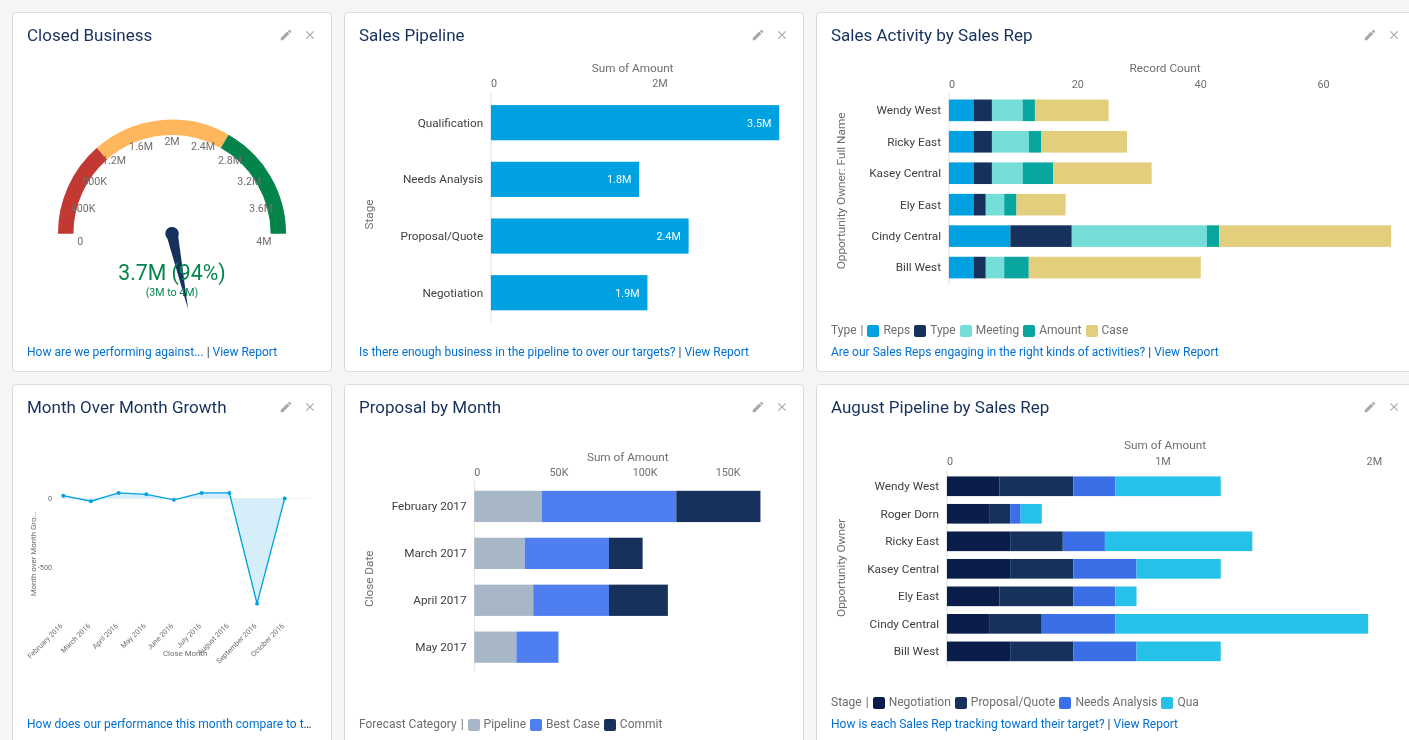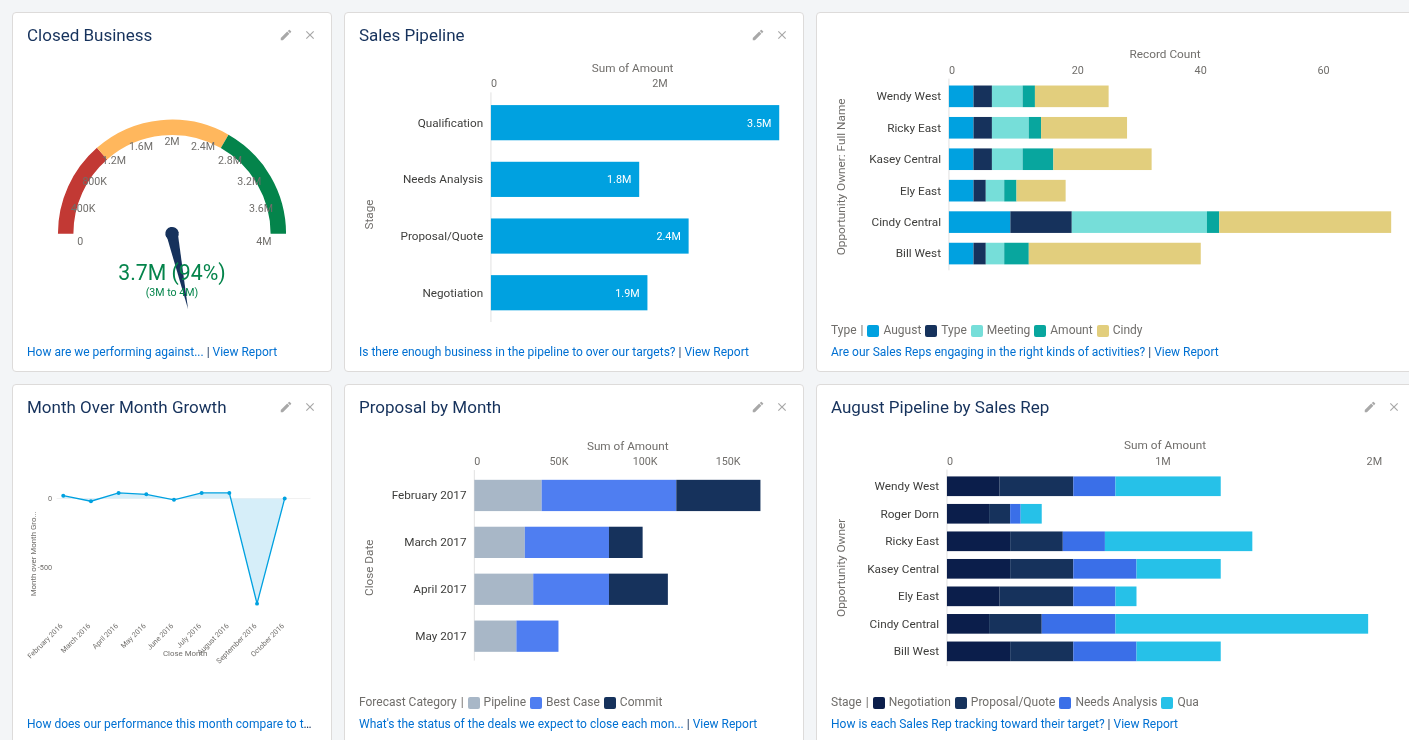--- a/index.html
+++ b/index.html
@@ -150,20 +150,31 @@
       </svg>
     </div>
     <div class="card-footer">
       <a href="#">Is there enough business in the pipeline to over our targets?</a>
       <span> | </span>
       <a href="#">View Report</a>
     </div>
   </div>
 
   <div class="card">
+    <div class="card-header">
+      <div class="card-title">Sales Activity by Sales Rep</div>
+      <div class="card-actions">
+        <svg class="icon" viewBox="0 0 24 24">
+            <path d="M3 17.25V21h3.75L17.81 9.94l-3.75-3.75L3 17.25zM20.71 7.04a1 1 0 0 0 0-1.41l-2.34-2.34a1 1 0 0 0-1.41 0l-1.83 1.83 3.75 3.75 1.83-1.83z"></path>
+          </svg>
+        <svg class="icon" viewBox="0 0 24 24">
+            <path d="M19 6.41 17.59 5 12 10.59 6.41 5 5 6.41 10.59 12 5 17.59 6.41 19 12 13.41 17.59 19 19 17.59 13.41 12z"></path>
+          </svg>
+      </div>
+    </div>
     <div class="chart-area">
       <svg width="100%" height="100%" viewBox="0 0 580 260">
         <text class="axis-title" x="340" y="14" text-anchor="middle">Record Count</text>
         <text class="tick-label" x="120" y="30">0</text>
         <text class="tick-label" x="245" y="30">20</text>
         <text class="tick-label" x="370" y="30">40</text>
         <text class="tick-label" x="495" y="30">60</text>
         <line x1="120" y1="35" x2="120" y2="230" stroke="#e0e0e0"></line>
         <text class="vaxis-title" transform="translate(14,135) rotate(-90)" text-anchor="middle">Opportunity Owner: Full Name</text>
         <g id="sa-bars">
@@ -202,25 +213,25 @@
             <rect x="145" y="202" width="12.5" height="22" fill="#16325c"></rect>
             <rect x="157.5" y="202" width="18.75" height="22" fill="#76ded9"></rect>
             <rect x="176.25" y="202" width="25" height="22" fill="#08a69e"></rect>
             <rect x="201.25" y="202" width="175" height="22" fill="#e2ce7d"></rect>
           </g>
       </svg>
     </div>
     <div class="legend">
       <span>Type</span>
       <span> | </span>
-      <span><span class="sw" style="background:#00a1e0"></span><span>August</span></span>
+      <span><span class="sw" style="background:#00a1e0"></span><span>Reps</span></span>
       <span><span class="sw" style="background:#16325c"></span><span>Type</span></span>
       <span><span class="sw" style="background:#76ded9"></span><span>Meeting</span></span>
       <span><span class="sw" style="background:#08a69e"></span><span>Amount</span></span>
-      <span><span class="sw" style="background:#e2ce7d"></span><span>Cindy</span></span>
+      <span><span class="sw" style="background:#e2ce7d"></span><span>Case</span></span>
     </div>
     <div class="card-footer">
       <a href="#">Are our Sales Reps engaging in the right kinds of activities?</a>
       <span> | </span>
       <a href="#">View Report</a>
     </div>
   </div>
 
   <div class="card" style="grid-column:1/2">
     <div class="card-header">
@@ -313,25 +324,20 @@
             <rect x="161.05555555555554" y="189" width="43.05555555555556" height="32" fill="#4f7ef1"></rect>
           </g>
       </svg>
     </div>
     <div class="legend">
       <span>Forecast Category</span>
       <span> | </span>
       <span><span class="sw" style="background:#a8b7c7"></span><span>Pipeline</span></span>
       <span><span class="sw" style="background:#4f7ef1"></span><span>Best Case</span></span>
       <span><span class="sw" style="background:#16325c"></span><span>Commit</span></span>
-    </div>
-    <div class="card-footer">
-      <a href="#">What's the status of the deals we expect to close each mon...</a>
-      <span> | </span>
-      <a href="#">View Report</a>
     </div>
   </div>
 
   <div class="card" style="grid-column:3/4">
     <div class="card-header">
       <div class="card-title">August Pipeline by Sales Rep</div>
       <div class="card-actions">
         <svg class="icon" viewBox="0 0 24 24">
             <path d="M3 17.25V21h3.75L17.81 9.94l-3.75-3.75L3 17.25zM20.71 7.04a1 1 0 0 0 0-1.41l-2.34-2.34a1 1 0 0 0-1.41 0l-1.83 1.83 3.75 3.75 1.83-1.83z"></path>
           </svg>

